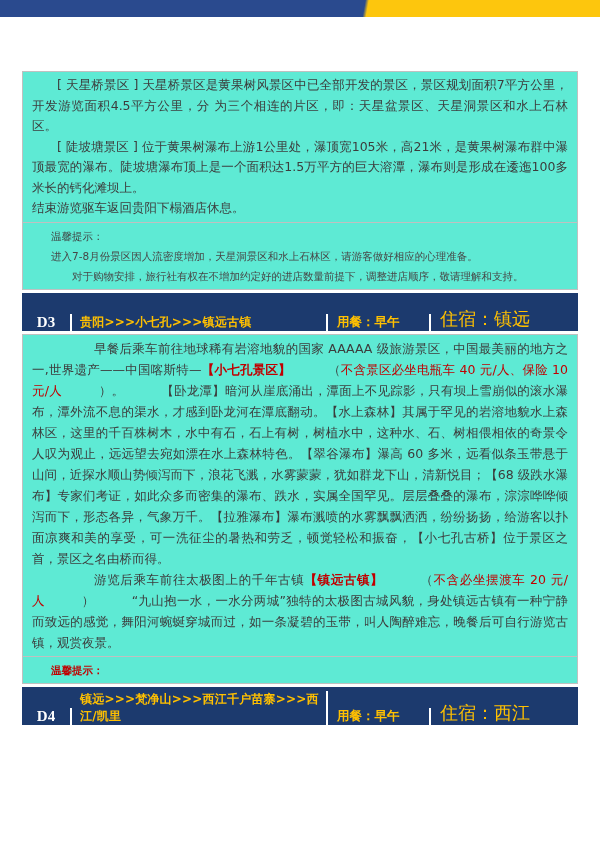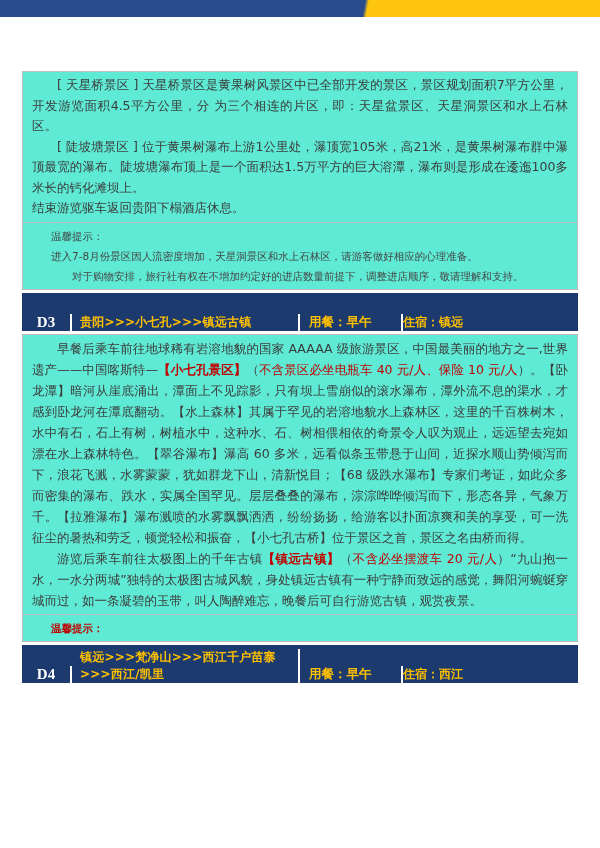--- a/index.html
+++ b/index.html
@@ -29,29 +29,29 @@
     display:flex; align-items:flex-end; height:38px;
     background:#1c3a6e; margin:3px 0;
   }
   .cell { display:flex; align-items:center; }
   .cell-day {
     width:50px; justify-content:center; border-right:2px solid #fff;
     color:#ffffff; font-weight:bold; font-size:15px;
     font-family:"Liberation Serif","DejaVu Serif",serif;
   }
   .cell-route {
-    width:228px; border-right:2px solid #fff; padding-left:8px;
+    width:256px; border-right:2px solid #fff; padding-left:8px;
     color:#ffc000; font-weight:bold; font-size:12px; letter-spacing:0.2px;
   }
   .cell-meal {
     width:103px; border-right:2px solid #fff; padding-left:9px;
     color:#ffc000; font-weight:bold; font-size:12.5px;
   }
-  .cell-stay { flex:1; color:#ffc000; font-weight:bold; font-size:12px; }
-  .s-n  { color:inherit; }
+  .cell-stay { flex:1; padding-left:9px; color:#ffc000; font-weight:normal; font-size:18px; }
+  .s-n  { color:inherit;margin-left:37px; }
   .s-r  { color:#c00000; }
   .s-rb { color:#c00000; font-weight:bold; }
   .tips2-title { color:#c00000; font-weight:bold; }
   .tips1-title { color:#3f3f3f; }
   p { margin:0; }
 </style>
 </head>
 <body>
 
 <div class="page">

